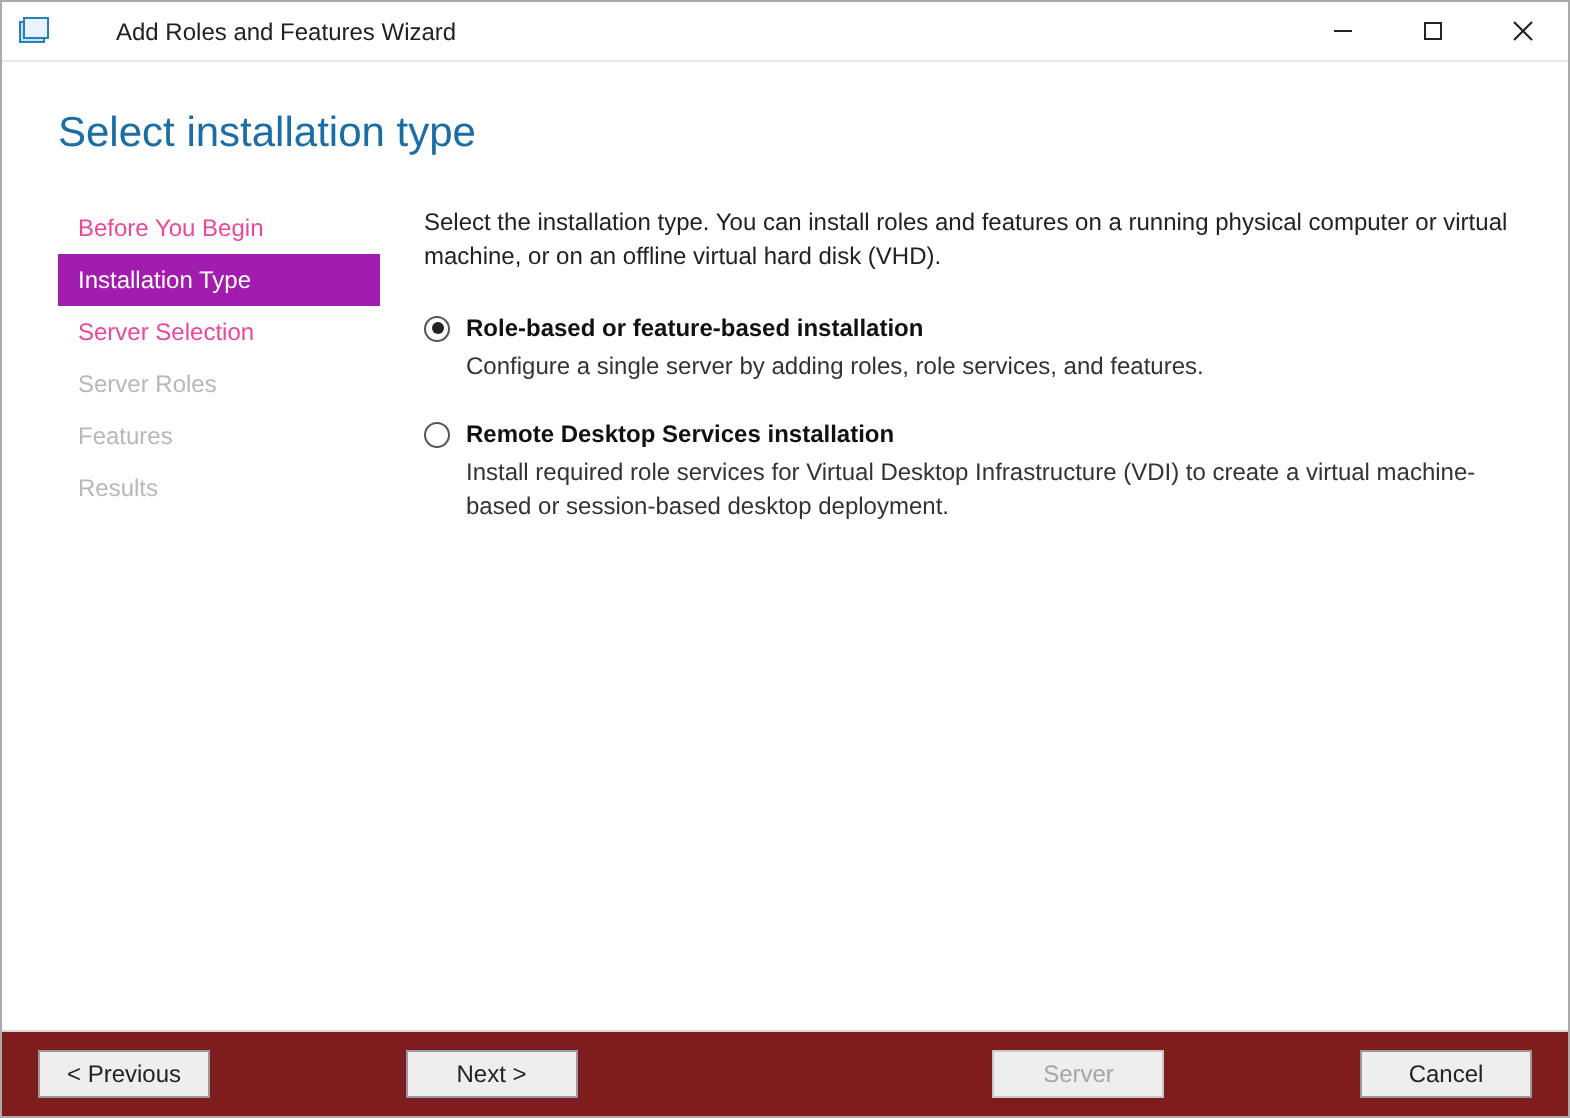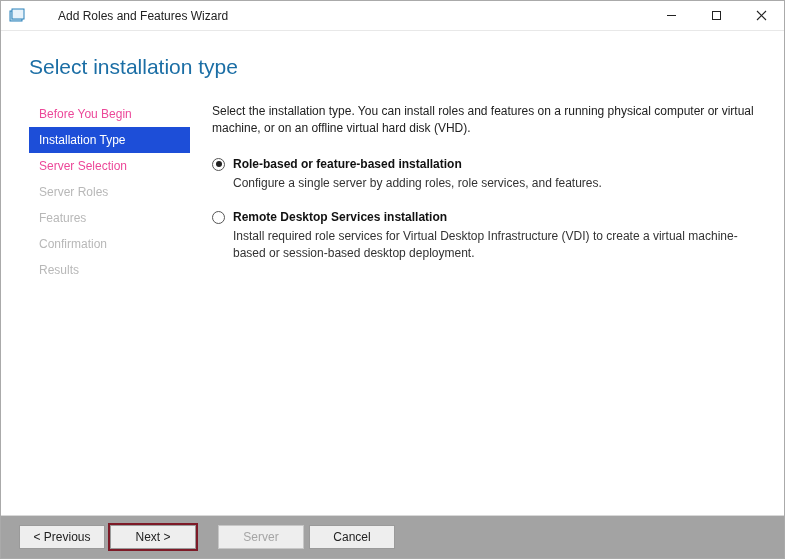--- a/index.html
+++ b/index.html
@@ -81,21 +81,21 @@
       padding-top: 12px;
     }
     .nav-item {
       padding: 6px 10px 6px 10px;
       font-size: 12px;
       color: #ec4899;
       white-space: nowrap;
       cursor: default;
     }
     .nav-item.active {
-      background: #1d4ed8;
+      background: #a21caf;
       color: #fff;
     }
     .nav-item.disabled {
       color: #b8b8b8;
     }
     .content {
       flex: 1;
       padding: 14px 0 0 22px;
       font-size: 12px;
       color: #222;
@@ -130,24 +130,24 @@
       font-weight: 600;
       color: #111;
       margin-bottom: 2px;
     }
     .opt-desc {
       font-weight: 400;
       color: #333;
     }
     .footer {
       border-top: 1px solid #d8d8d8;
-      background: #a3a3a3;
+      background: #7f1d1d;
       padding: 9px 18px;
       display: flex;
-      justify-content: flex-start;
+      justify-content: space-between;
       gap: 5px;
       margin-top: 12px;
     }
     .btn {
       min-width: 86px;
       height: 24px;
       border: 1px solid #9a9a9a;
       background: #eee;
       font-size: 12px;
       display: inline-flex;
@@ -202,21 +202,20 @@
   <div class="page-title">Select installation type</div>
 </div>
 
 <div class="main-area">
   <div class="nav">
     <div class="nav-item">Before You Begin</div>
     <div class="nav-item active">Installation Type</div>
     <div class="nav-item">Server Selection</div>
     <div class="nav-item disabled">Server Roles</div>
     <div class="nav-item disabled">Features</div>
-    <div class="nav-item disabled">Confirmation</div>
     <div class="nav-item disabled">Results</div>
   </div>
 
   <div class="content">
     <div class="intro">Select the installation type. You can install roles and features on a running physical computer or virtual machine, or on an offline virtual hard disk (VHD).</div>
 
     <div class="option">
       <div class="radio checked"></div>
       <div>
         <div class="opt-label">Role-based or feature-based installation</div>

